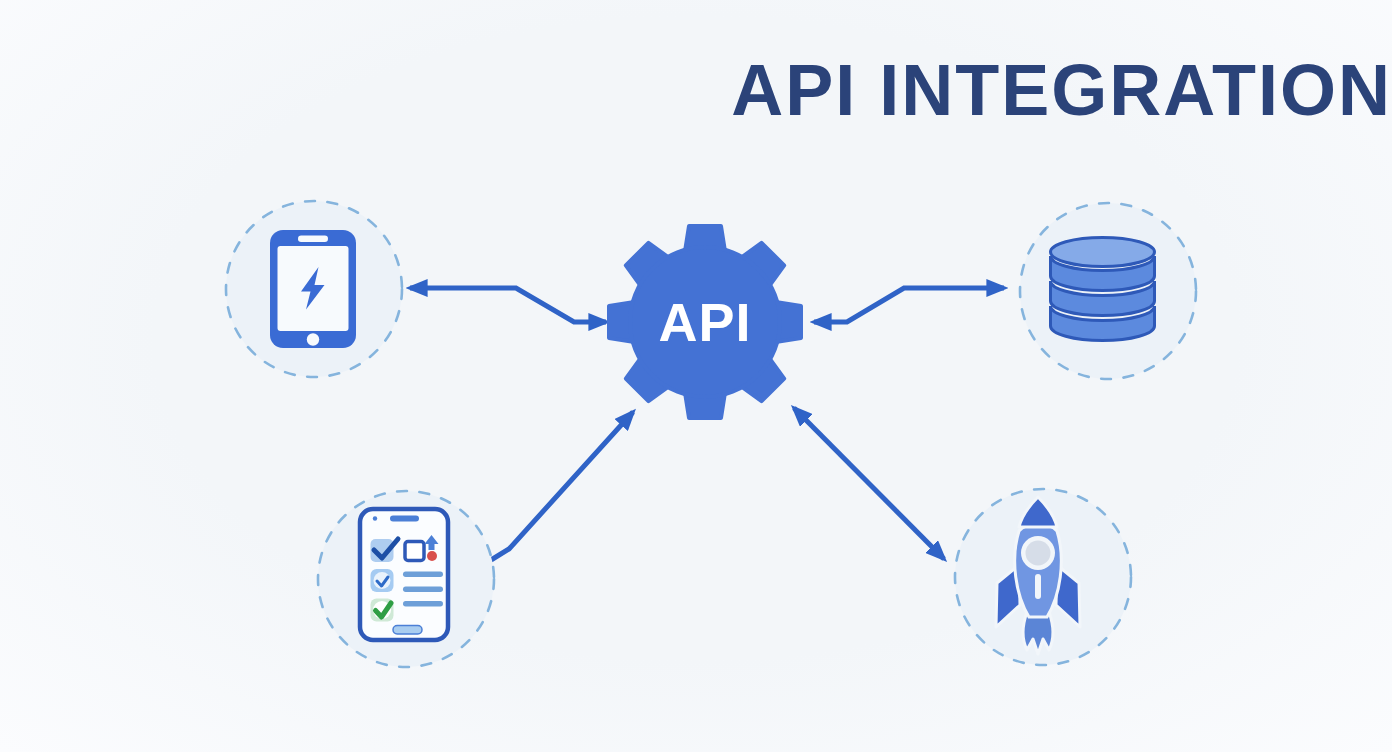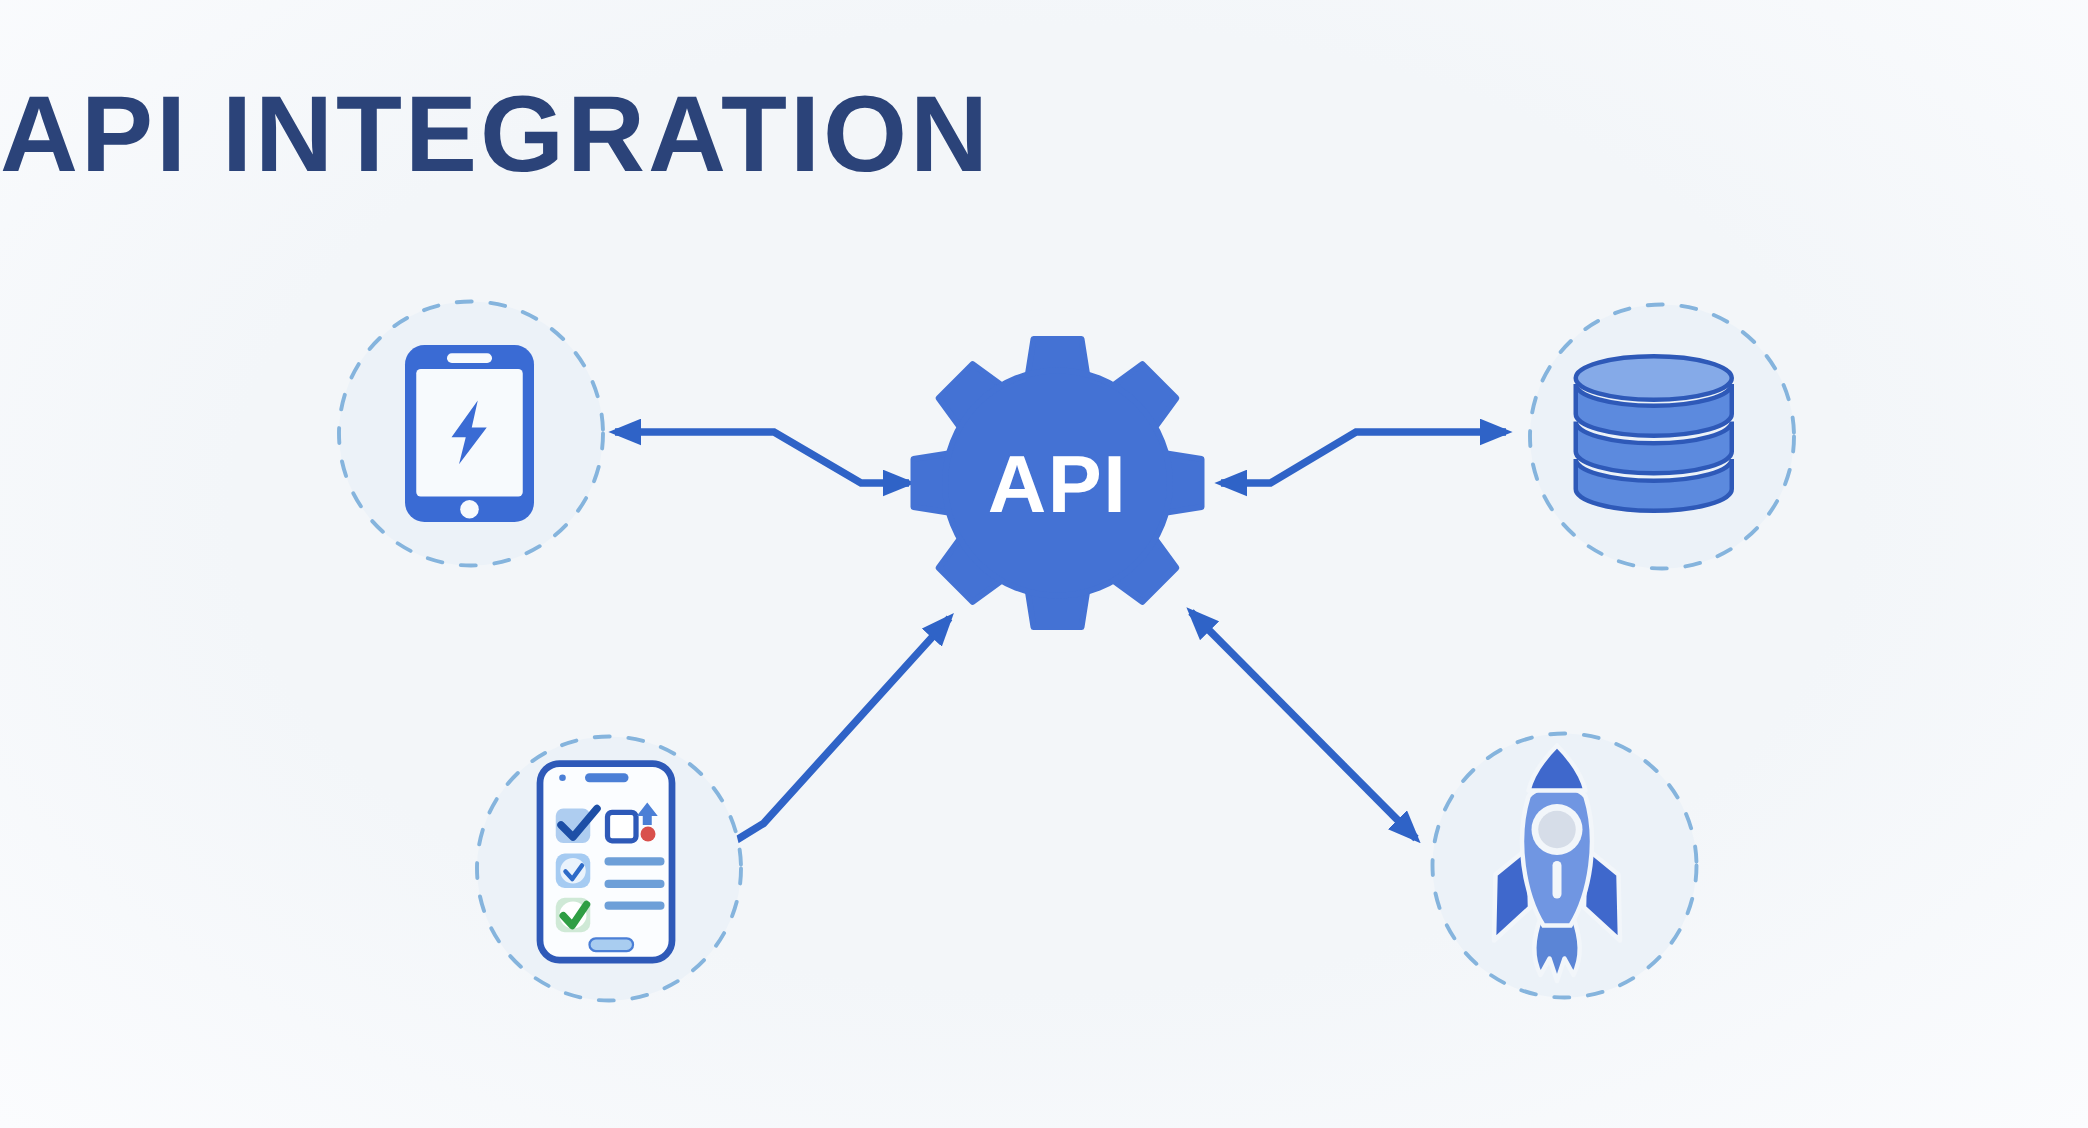--- a/index.html
+++ b/index.html
@@ -9,21 +9,21 @@
     height: 752px;
     overflow: hidden;
     font-family: "Liberation Sans", sans-serif;
     background: radial-gradient(ellipse at 50% 45%, var(--background, #f3f6f9) 55%, #fbfcfe 100%);
   }
   .title {
     position: absolute;
     top: 54px; left: 0;
     width: 100%;
     margin: 0;
-    text-align: left;
+    text-align: right;
     font-size: 72px;
     line-height: 72px;
     font-weight: bold;
     letter-spacing: 2px;
     color: var(--title-color, #2b4379);
   }
   svg.diagram { position: absolute; inset: 0; }
 
   .node-bg {
     fill: var(--node-fill, #ecf2f8);

